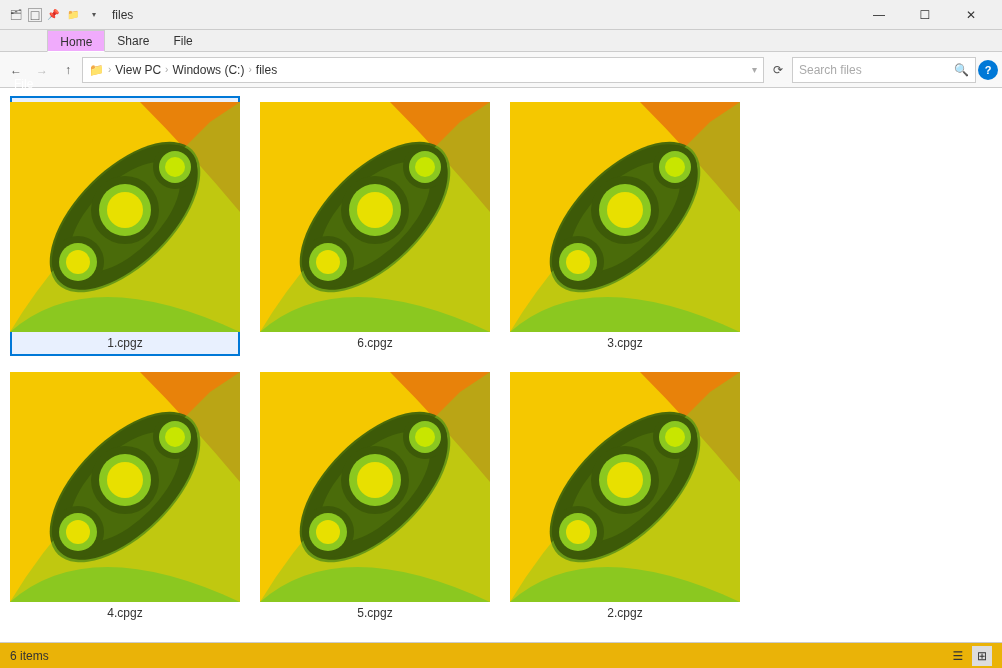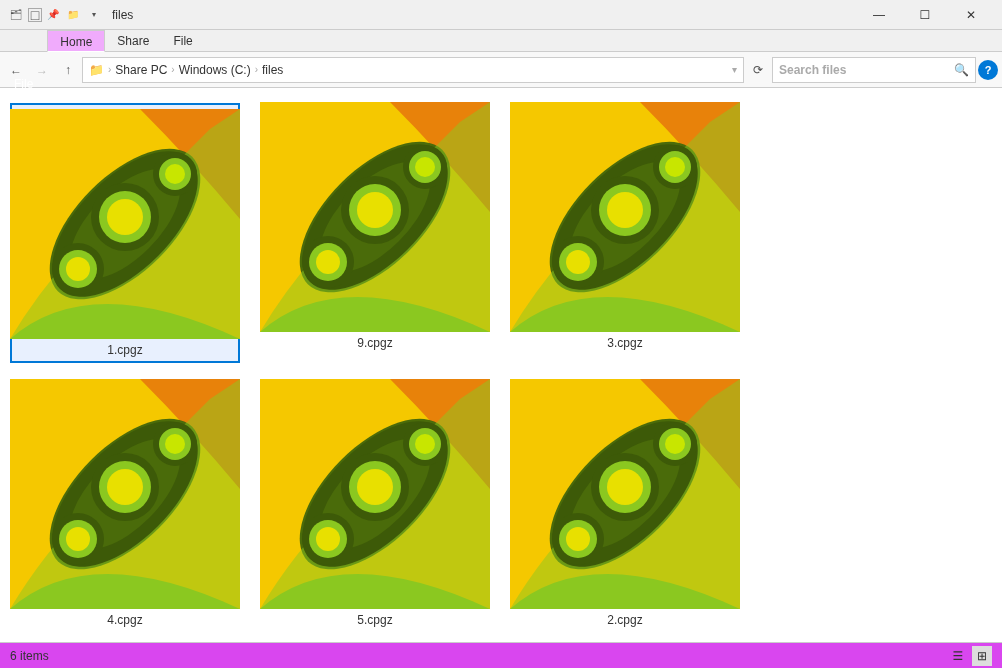--- a/index.html
+++ b/index.html
@@ -35,50 +35,50 @@
       font-size: 12px; color: #555; cursor: pointer; border-radius: 3px;
     }
     .nav-btn.disabled { color: #bbb; cursor: default; }
     .address-bar {
       flex: 1; height: 26px; border: 1px solid #ccc; background: white;
       display: flex; align-items: center; padding: 0 6px; font-size: 12px; color: #333;
       gap: 4px;
     }
     .addr-chevron { color: #aaa; font-size: 10px; }
     .search-bar {
-      width: 204px; height: 26px; border: 1px solid #ccc; background: white;
-      display: flex; align-items: center; padding: 0 6px; font-size: 12px; color: #999; gap: 4px; font-weight: bold;
+      width: 184px; height: 26px; border: 1px solid #ccc; background: white;
+      display: flex; align-items: center; padding: 0 6px; font-size: 12px; color: #999; gap: 4px;
     }
     .refresh-btn {
       width: 24px; height: 26px; display: flex; align-items: center; justify-content: center;
       font-size: 12px; color: #555; cursor: pointer;
     }
 
     
     .main-area {
       display: flex; height: calc(668px - 30px - 22px - 36px - 26px);
     }
     .file-grid {
       flex: 1; background: white; padding: 8px 10px; overflow-y: auto;
       display: grid; grid-template-columns: repeat(3, 230px); gap: 10px 20px;
       align-content: start; justify-content: start;
     }
     .file-item {
       display: flex; flex-direction: column; align-items: center;
       cursor: pointer; padding: 4px; border: 2px solid transparent;
     }
-    .file-item.selected { border: 2px solid #0078d7; background: #e8f0fe; margin-top: 7px; }
+    .file-item.selected { border: 2px solid #0078d7; background: #e8f0fe; }
     .file-thumb {
       width: 230px; height: 230px; position: relative; overflow: hidden;
     }
     .file-name { font-size: 12px; color: #333; margin-top: 4px; text-align: center; }
 
     
     .status-bar {
-      height: 26px; background: #d946ef; border-top: 1px solid #ccc;
+      height: 26px; background: #eab308; border-top: 1px solid #ccc;
       display: flex; align-items: center; padding: 0 10px; font-size: 12px; color: #333;
     }
     .status-right { margin-left: auto; display: flex; gap: 4px; align-items: center; }
     .view-btn { width: 20px; height: 20px; display: flex; align-items: center; justify-content: center; font-size: 12px; cursor: pointer; }
 
     
     .thumb-svg { width: 100%; height: 100%; }
   </style>
 </head>
 <body>
@@ -106,21 +106,21 @@
   <div class="ribbon-tab">File</div>
 </div>
 
 <div class="toolbar-area">
   <div class="nav-btn">←</div>
   <div class="nav-btn disabled">→</div>
   <div class="nav-btn">↑</div>
   <div class="address-bar">
     <span style="color:#e6a817;">📁</span>
     <span class="addr-chevron">›</span>
-    <span>Share PC</span>
+    <span>View PC</span>
     <span class="addr-chevron">›</span>
     <span>Windows (C:)</span>
     <span class="addr-chevron">›</span>
     <span>files</span>
     <span style="flex:1"></span>
     <span style="color:#aaa; font-size:10px;">▾</span>
   </div>
   <div class="refresh-btn">⟳</div>
   <div class="search-bar">
     <span style="color:#aaa; flex:1;">Search files</span>
@@ -184,21 +184,21 @@
     <circle cx="165" cy="65" r="10" fill="#c8e600"></circle>
 
     <circle cx="115" cy="108" r="34" fill="#3d5a08"></circle>
     <circle cx="115" cy="108" r="26" fill="#8bc820"></circle>
     <circle cx="115" cy="108" r="18" fill="#e8e000"></circle>
 
     <circle cx="68" cy="160" r="26" fill="#3d5a08"></circle>
     <circle cx="68" cy="160" r="19" fill="#8bc820"></circle>
     <circle cx="68" cy="160" r="12" fill="#e8e000"></circle>
   </svg></div>
-        <div class="file-name">9.cpgz</div>
+        <div class="file-name">6.cpgz</div>
       </div>
       <div class="file-item">
         <div class="file-thumb"><svg xmlns="http://www.w3.org/2000/svg" viewBox="0 0 230 230" class="thumb-svg">
 
     <rect width="230" height="230" fill="#f5c800"></rect>
 
     <path d="M230,0 L230,110 Q180,50 130,0 Z" fill="#e8820a"></path>
 
     <ellipse cx="115" cy="115" rx="95" ry="48" transform="rotate(-45 115 115)" fill="#4a6b0a"></ellipse>
 

